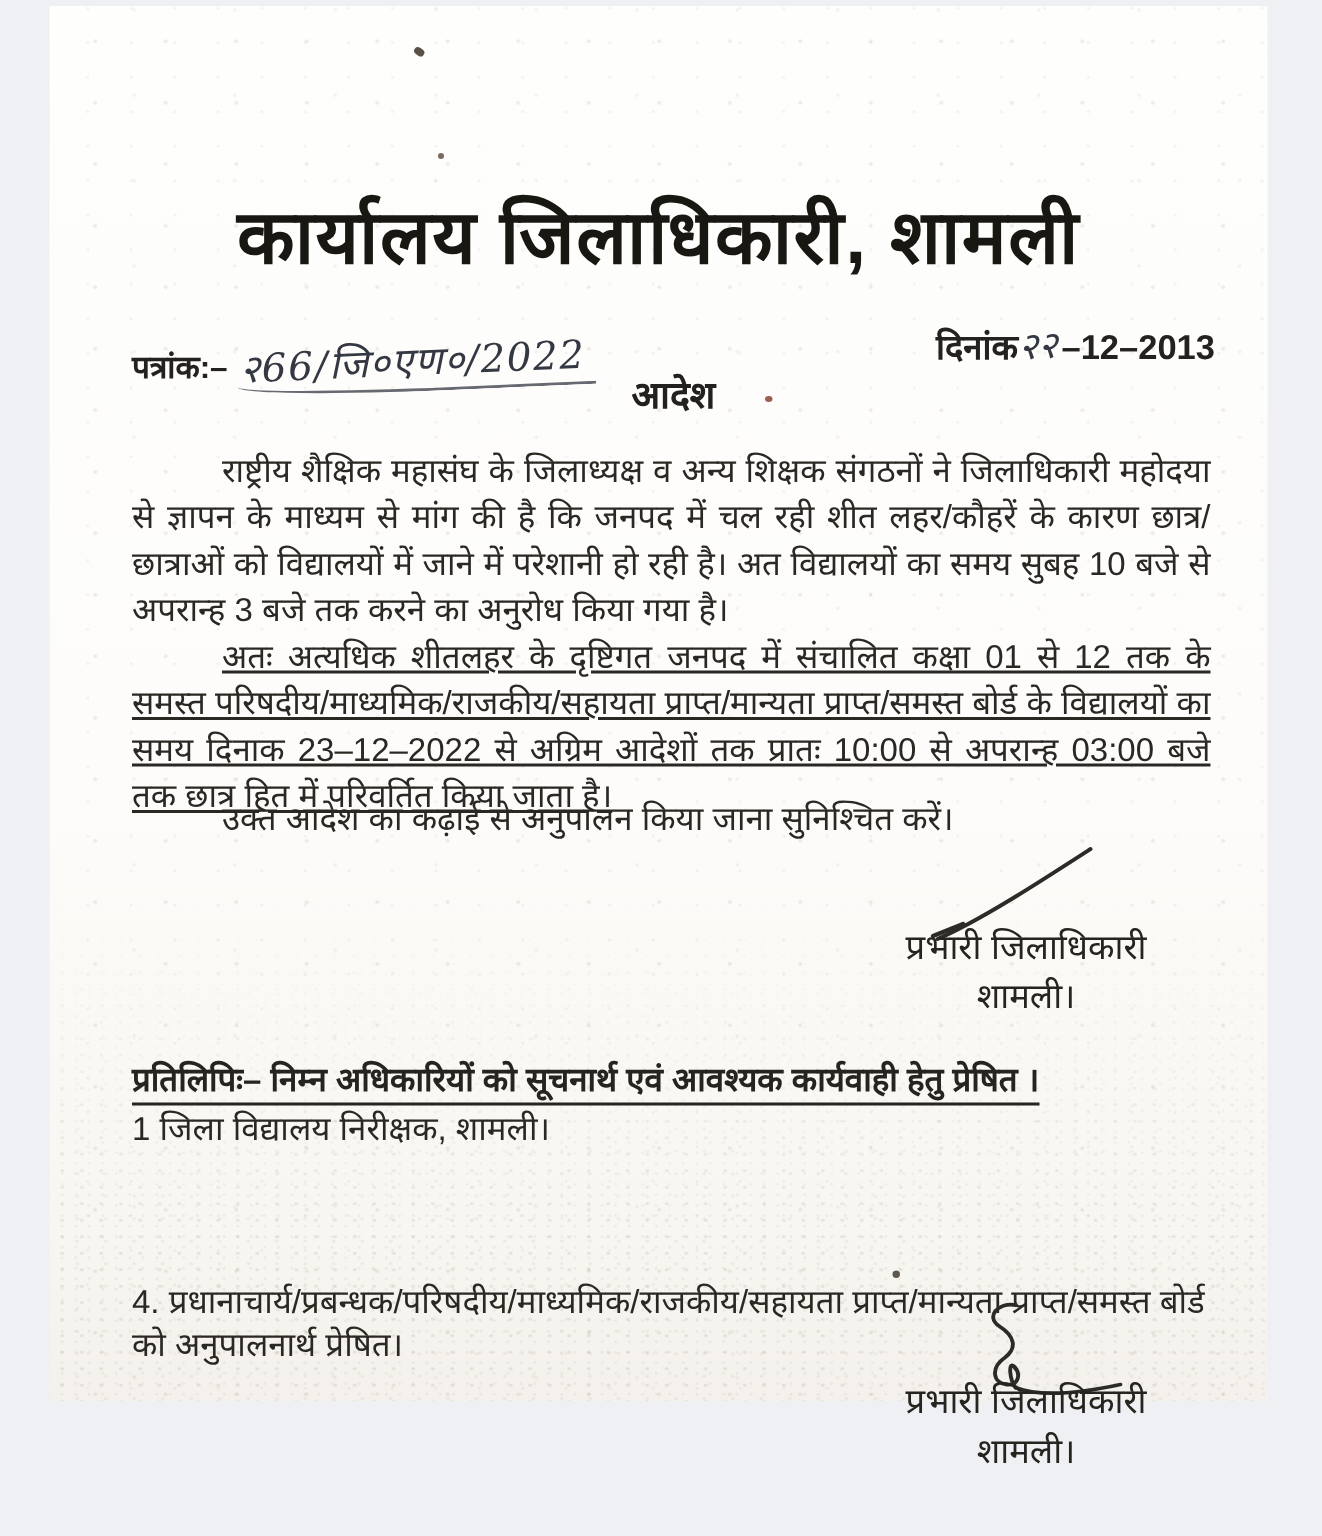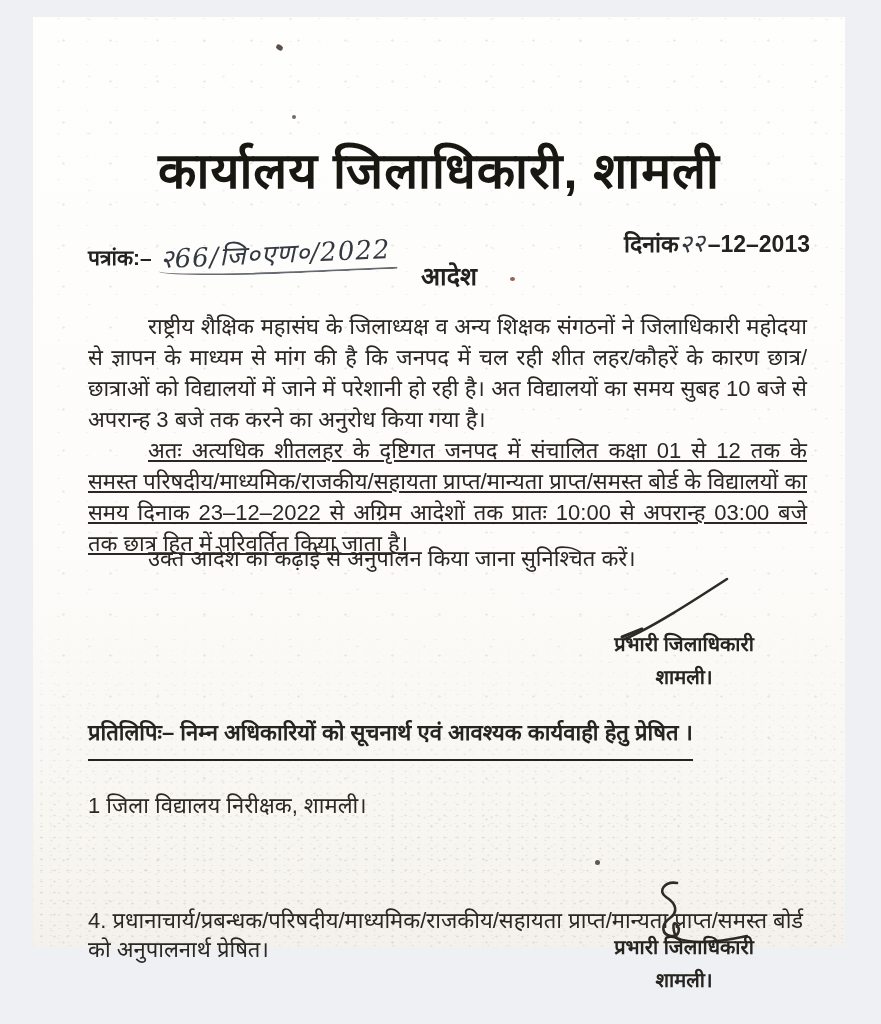--- a/index.html
+++ b/index.html
@@ -10,21 +10,21 @@
     overflow: hidden;
   }
   .stage {
     position: relative;
     width: 881px; height: 1024px;
     background: #eef0f3;
   }
   
   .paper {
     position: absolute;
-    left: 33px; top: 17px;
+    left: 33px; top: 4px;
     width: 812px; height: 930px;
     color: #2b2823;
     background-image:
       radial-gradient(rgba(146,134,118,0.16) 1px, transparent 1.6px),
       radial-gradient(rgba(168,156,138,0.12) 1px, transparent 1.5px),
       radial-gradient(rgba(120,110,100,0.09) 0.8px, transparent 1.3px),
       linear-gradient(180deg, #fefefc 0%, #fdfcfa 55%, #f8f6f1 88%, #f4f1ec 100%);
     background-size: 47px 41px, 67px 57px, 29px 23px, 100% 100%;
     background-position: 7px 3px, 23px 31px, 11px 13px, 0 0;
   }
@@ -95,39 +95,39 @@
   .p1 { top: 294px; }
   .p2 { top: 418px; text-decoration: underline; }
   .p3 { top: 526px; text-align: left; }
 
   .sig { position: absolute; pointer-events: none; }
   .sig-top { left: 582px; top: 552px; }
   .sig-bottom { left: 606px; top: 862px; }
   .sig-label {
     position: absolute; width: 190px;
     text-align: center;
-    font-size: 20px; font-weight: bold; color: #26241f;
+    font-size: 23px; font-weight: normal; color: #26241f;
     line-height: 33px;
   }
   .sig-label-top { left: 556px; top: 611px; }
   .sig-label-bottom { left: 556px; top: 914px; }
 
   .copy-heading {
     position: absolute; left: 55px; top: 699px;
     font-size: 22px; font-weight: bold; color: #26241f;
     white-space: nowrap;
   }
   .copy-heading .u {
     border-bottom: 2px solid #26241f;
-    padding-bottom: 14px;
+    padding-bottom: 3px;
   }
   .copy-item {
     position: absolute; left: 55px; width: 722px;
     font-size: 22px; line-height: 29px;
-    font-weight: 500; color: #2b2823; margin-top: 40px;
+    font-weight: 500; color: #2b2823;
   }
   .ci-0 { top: 734px; }
   .ci-1 { top: 763px; }
   .ci-2 { top: 793px; }
   .ci-3 { top: 849px; }
 </style>
 </head>
 <body>
 
 <div class="stage">

